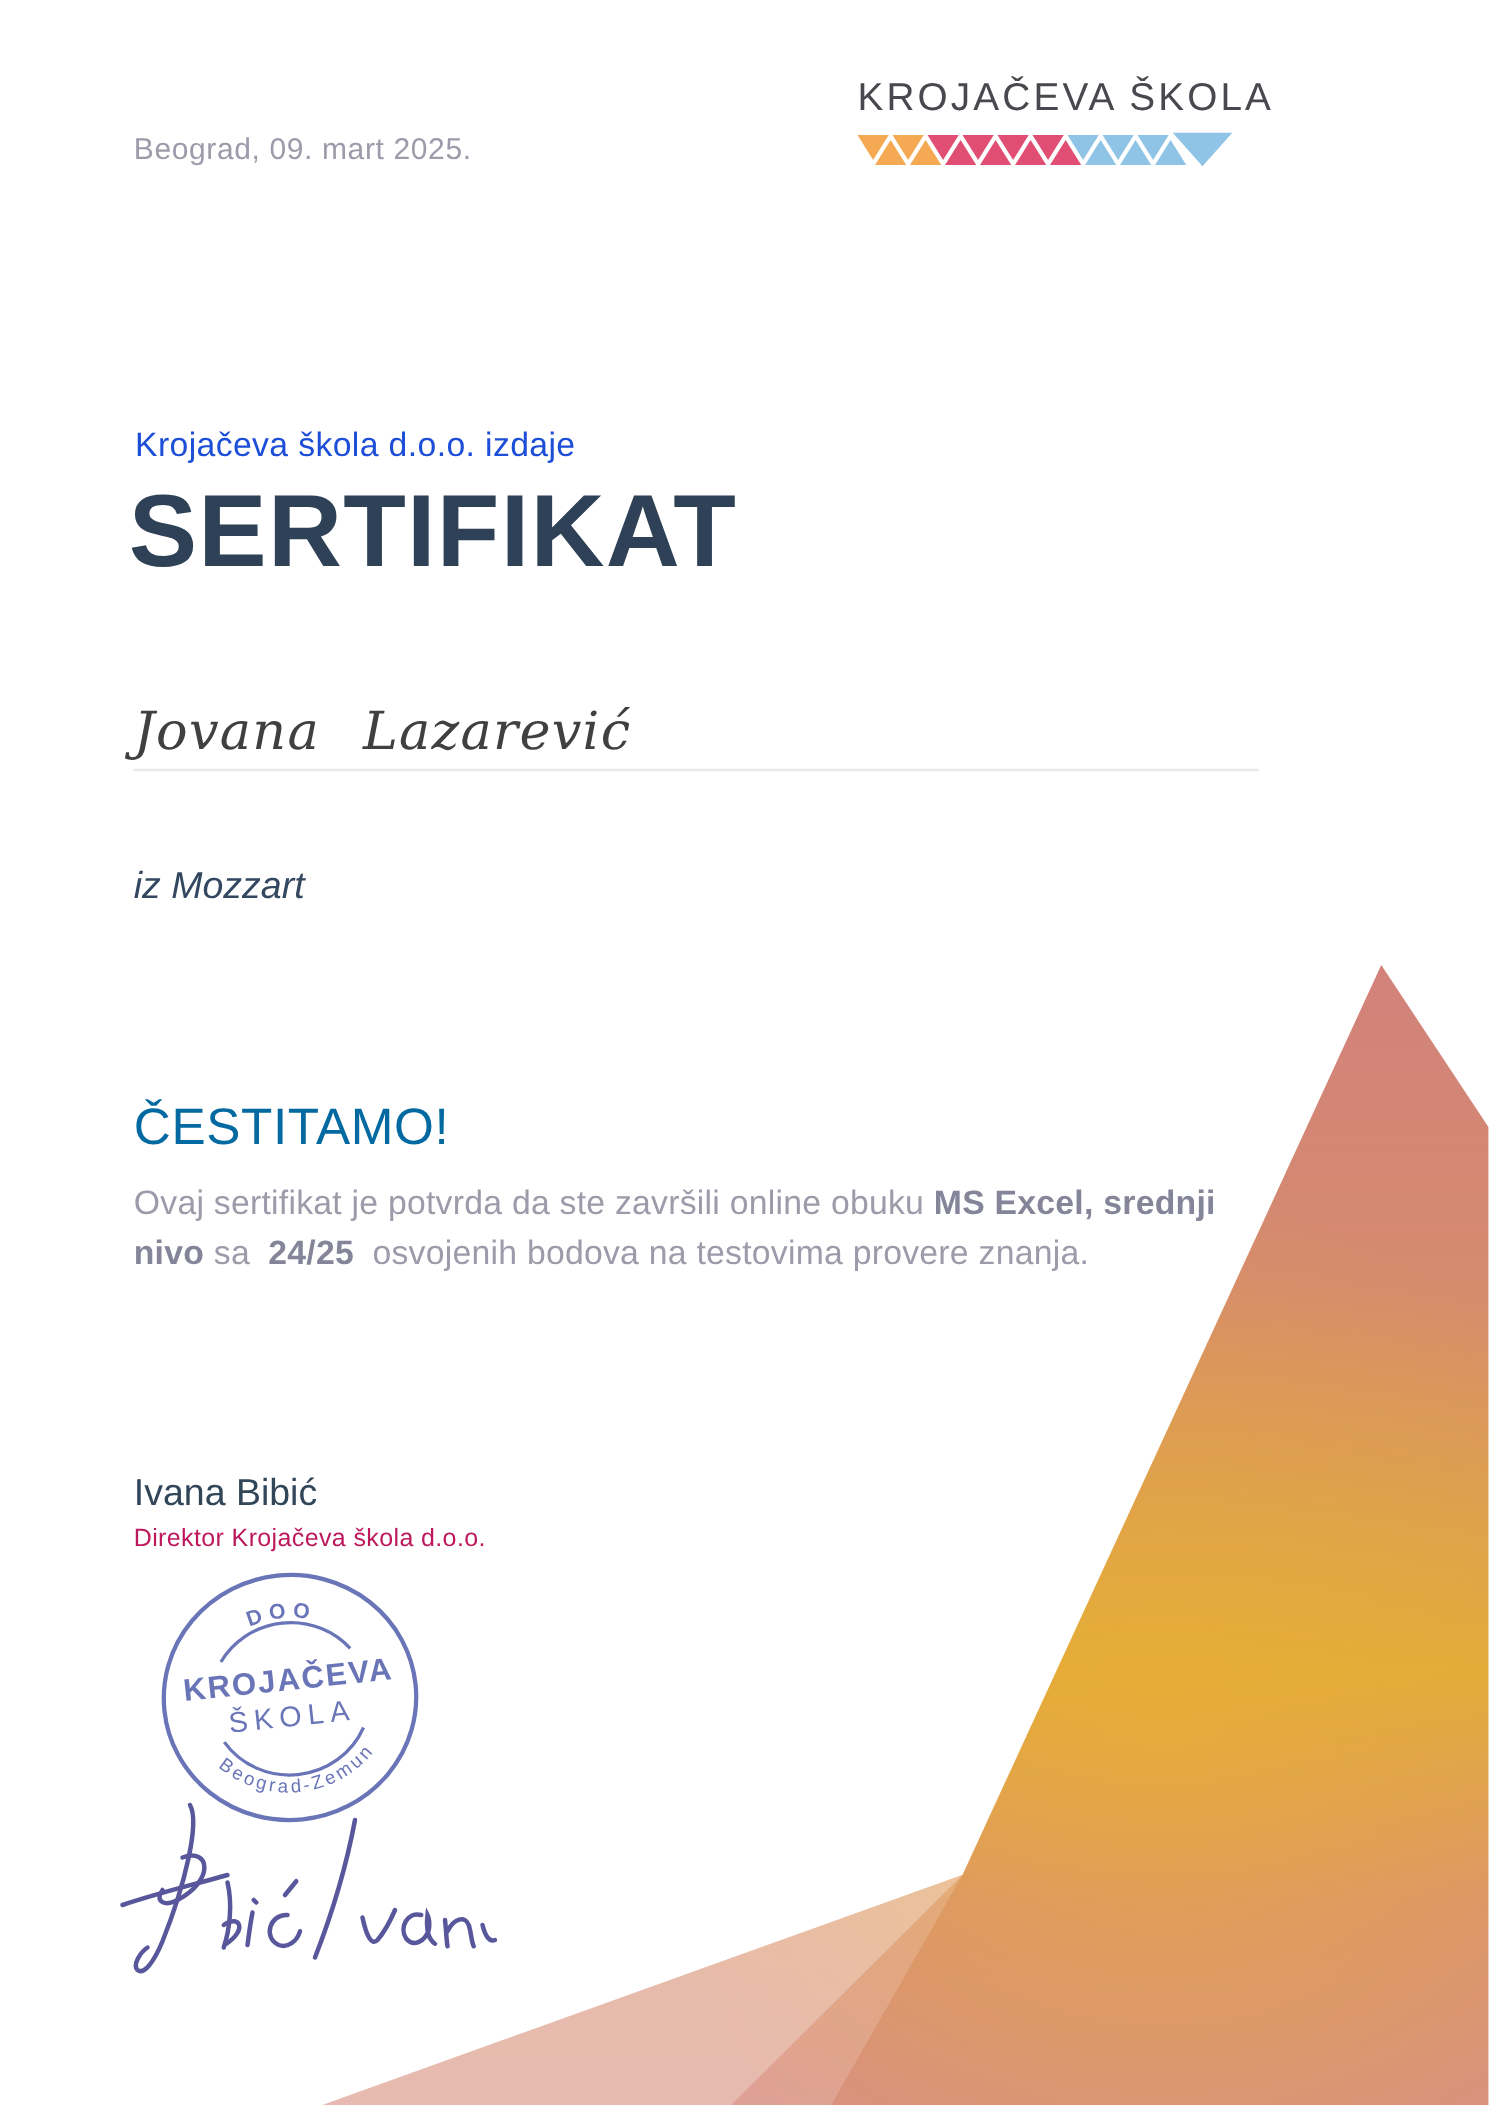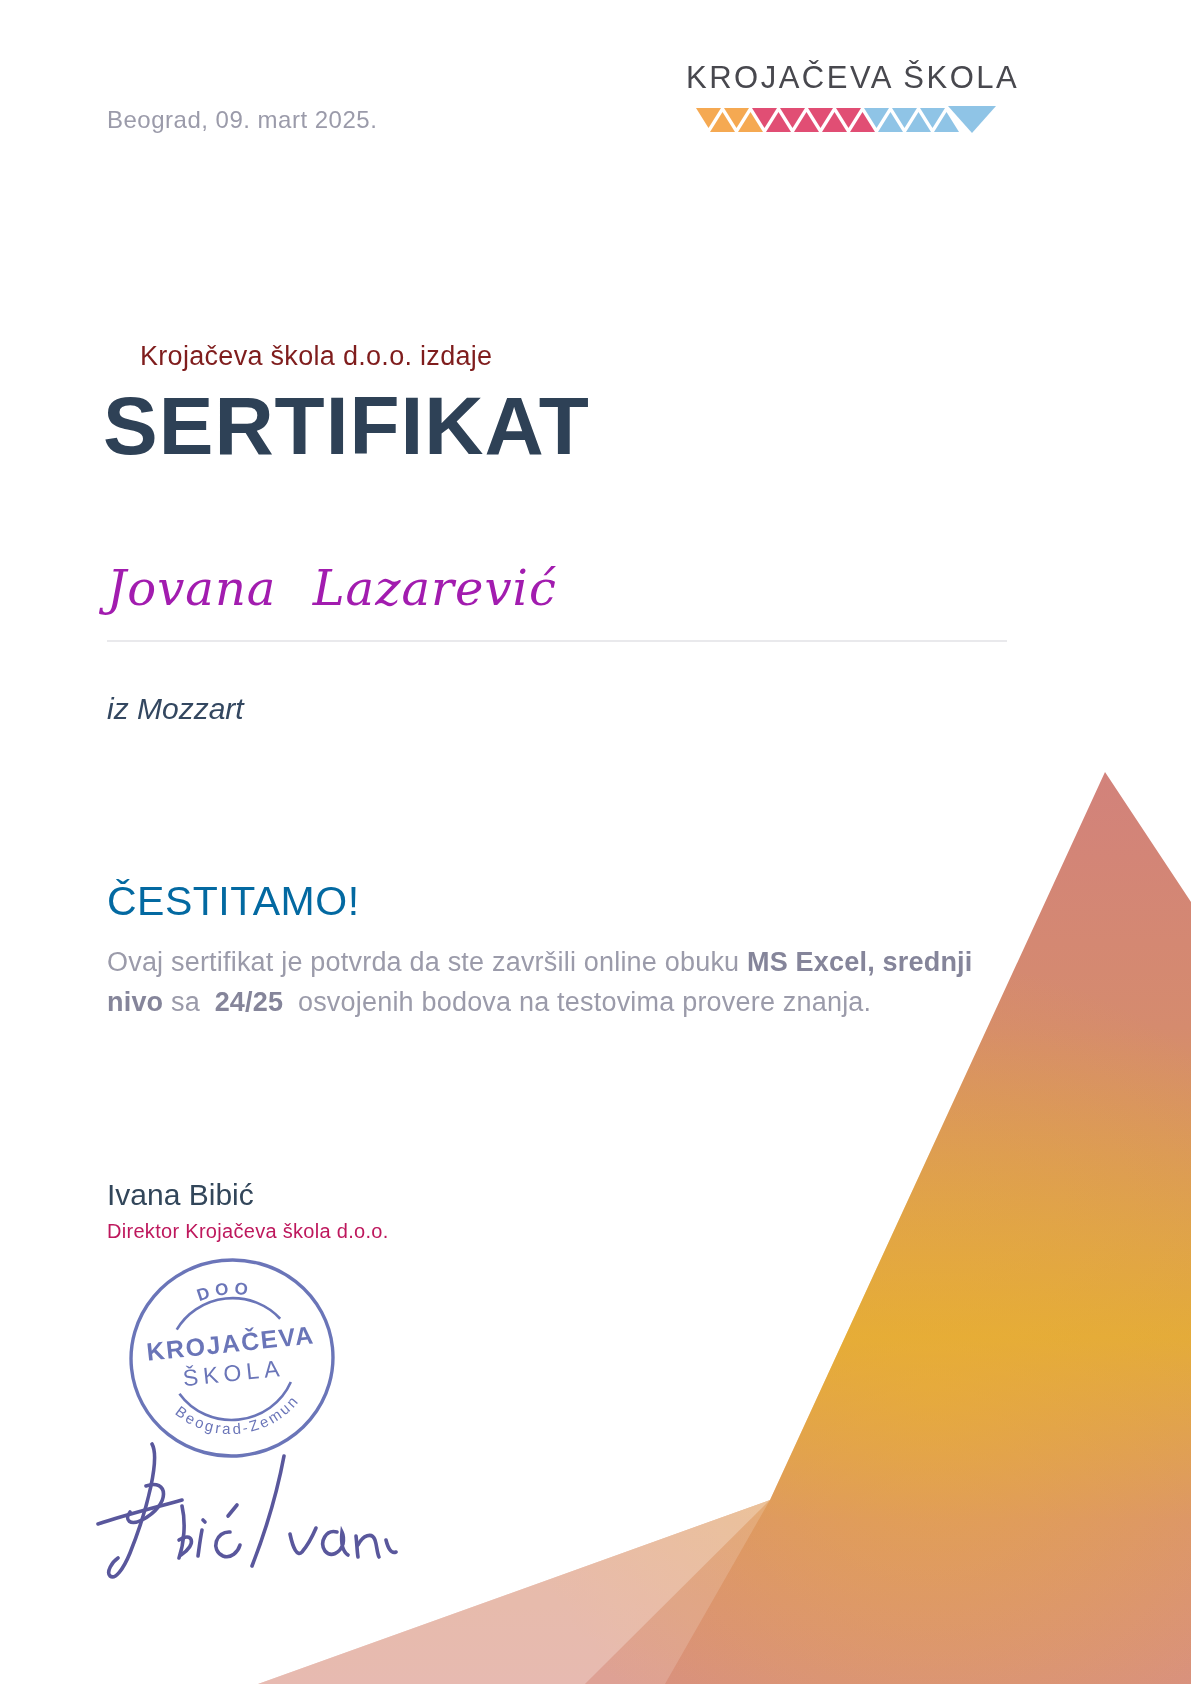--- a/index.html
+++ b/index.html
@@ -11,43 +11,43 @@
     font-family:"Liberation Sans", sans-serif;
   }
   .layer{position:absolute;left:0;top:0;}
   .content{position:absolute;left:0;top:0;width:100%;height:100%;z-index:2;}
 
   .date{
     position:absolute;left:107px;top:106px;
     font-size:24px;color:#9B9BAA;letter-spacing:.5px;
   }
   .logo{
-    position:absolute;right:185px;top:60px;width:320px;text-align:center;
+    position:absolute;right:185px;top:60px;width:320px;text-align:left;
   }
   .logo-text{
     font-size:31px;color:#48484E;letter-spacing:2.5px;font-weight:400;
     white-space:nowrap;
   }
   .logo-tris{margin-top:10px;}
 
   .issuer{
     position:absolute;left:108px;top:341px;
-    font-size:27px;color:#7f1d1d;letter-spacing:.3px;margin-left:32px;
+    font-size:27px;color:#1d4ed8;letter-spacing:.3px;
   }
   .title{
     position:absolute;left:103px;top:360px;
     font-size:82px;font-weight:800;color:#2E4156;letter-spacing:1px;margin-top:19px;
   }
 
   .recipient{
     position:absolute;left:107px;top:560px;width:900px;
     font-family:"DejaVu Serif", serif;font-style:italic;
-    font-size:48px;color:#a21caf;word-spacing:20px;letter-spacing:1px;
+    font-size:42px;color:#404040;word-spacing:20px;letter-spacing:1px;
     border-bottom:2px solid #E9E9EC;
-    padding-bottom:24px;
+    padding-bottom:6px;
   }
   .company{
     position:absolute;left:107px;top:692px;
     font-size:30px;font-style:italic;font-weight:500;color:#334760;text-align:right;
   }
 
   .congrats{
     position:absolute;left:107px;top:878px;
     font-size:41px;font-weight:500;color:#0369a1;letter-spacing:.5px;
   }

